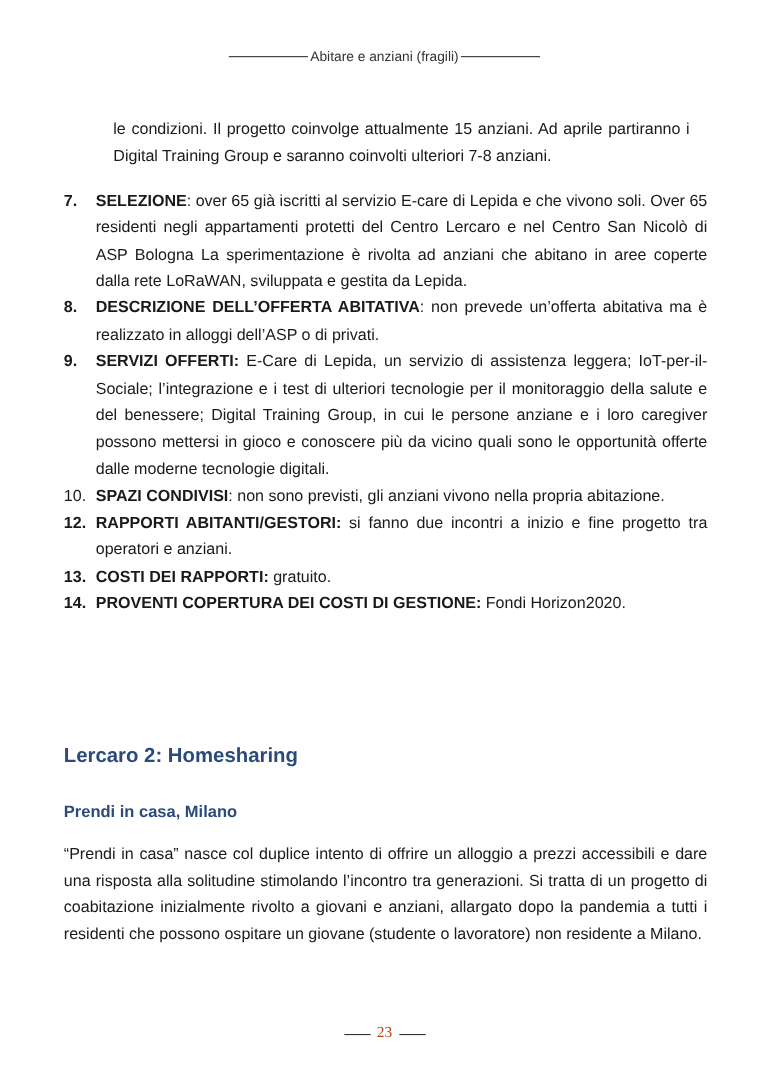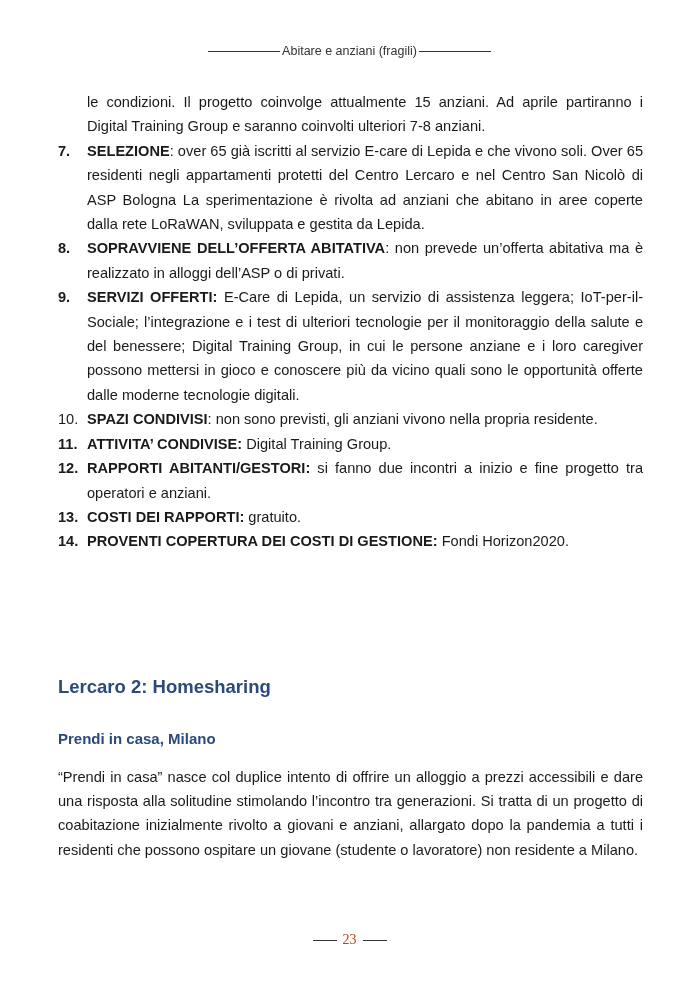--- a/index.html
+++ b/index.html
@@ -3,21 +3,21 @@
 <meta charset="utf-8">
 <style>
   html, body { margin: 0; padding: 0; background: #ffffff; }
   body { width: 699px; height: 992px; position: relative; overflow: hidden;
          font-family: "Liberation Sans", sans-serif; color: #1a1a1a; }
   .running-head { position: absolute; top: 44px; left: 0; width: 699px; text-align: center;
                   font-size: 12.5px; color: #333; display: flex; justify-content: center; align-items: center; gap: 2px; }
   .rule { display: inline-block; height: 1px; background: #333; }
   .rule.long { width: 72px; }
   .content { position: absolute; left: 58px; width: 585px; top: 90px; font-size: 14.6px; line-height: 24.4px; }
-  .para { text-align: justify; margin: 0; }
+  .para { text-align: justify; margin: 16px; }
   .indent { padding-left: 29px; }
   ol.items { list-style: none; margin: 0; padding: 0; }
   ol.items li { position: relative; padding-left: 29px; text-align: justify; }
   ol.items li .num { position: absolute; left: 0; top: 0; font-weight: bold; }
   ol.items li .num.light { font-weight: normal; }
   .lbl { font-weight: bold; }
   h2.model { color: #2b4a7c; font-size: 18.5px; font-weight: bold; margin: 0; position: absolute; top: 676px; left: 58px; }
   h3.case { color: #2b4a7c; font-size: 15px; font-weight: bold; margin: 0; position: absolute; top: 730px; left: 58px; }
   .body2 { position: absolute; left: 58px; width: 585px; top: 750px; font-size: 14.6px; line-height: 24.4px; text-align: justify; }
   .folio { position: absolute; top: 932px; left: 0; width: 699px; display: flex; justify-content: center; align-items: center; gap: 6px;
@@ -30,24 +30,23 @@
 <div class="running-head">
   <span class="rule long"></span>
   <span>Abitare e anziani (fragili)</span>
   <span class="rule long"></span>
 </div>
 
 <div class="content">
   <p class="para indent">le condizioni. Il progetto coinvolge attualmente 15 anziani. Ad aprile partiranno i Digital Training Group e saranno coinvolti ulteriori 7-8 anziani.</p>
   <ol class="items">
     <li><span class="num">7.</span><span class="lbl">SELEZIONE</span><span>: </span><span>over 65 già iscritti al servizio E-care di Lepida e che vivono soli. Over 65 residenti negli appartamenti protetti del Centro Lercaro e nel Centro San Nicolò di ASP Bologna La sperimentazione è rivolta ad anziani che abitano in aree coperte dalla rete LoRaWAN, sviluppata e gestita da Lepida.</span></li>
-    <li><span class="num">8.</span><span class="lbl">SOPRAVVIENE DELL’OFFERTA ABITATIVA</span><span>: </span><span>non prevede un’offerta abitativa ma è realizzato in alloggi dell’ASP o di privati.</span></li>
+    <li><span class="num">8.</span><span class="lbl">DESCRIZIONE DELL’OFFERTA ABITATIVA</span><span>: </span><span>non prevede un’offerta abitativa ma è realizzato in alloggi dell’ASP o di privati.</span></li>
     <li><span class="num">9.</span><span class="lbl">SERVIZI OFFERTI:</span><span> </span><span>E-Care di Lepida, un servizio di assistenza leggera; IoT-per-il-Sociale; l’integrazione e i test di ulteriori tecnologie per il monitoraggio della salute e del benessere; Digital Training Group, in cui le persone anziane e i loro caregiver possono mettersi in gioco e conoscere più da vicino quali sono le opportunità offerte dalle moderne tecnologie digitali.</span></li>
-    <li><span class="num light">10.</span><span class="lbl">SPAZI CONDIVISI</span><span>: </span><span>non sono previsti, gli anziani vivono nella propria residente.</span></li>
-    <li><span class="num">11.</span><span class="lbl">ATTIVITA’ CONDIVISE:</span><span> </span><span>Digital Training Group.</span></li>
+    <li><span class="num light">10.</span><span class="lbl">SPAZI CONDIVISI</span><span>: </span><span>non sono previsti, gli anziani vivono nella propria abitazione.</span></li>
     <li><span class="num">12.</span><span class="lbl">RAPPORTI ABITANTI/GESTORI:</span><span> </span><span>si fanno due incontri a inizio e fine progetto tra operatori e anziani.</span></li>
     <li><span class="num">13.</span><span class="lbl">COSTI DEI RAPPORTI:</span><span> </span><span>gratuito.</span></li>
     <li><span class="num">14.</span><span class="lbl">PROVENTI COPERTURA DEI COSTI DI GESTIONE:</span><span> </span><span>Fondi Horizon2020.</span></li>
   </ol>
 </div>
 
 <h2 class="model">Lercaro 2: Homesharing</h2>
 <h3 class="case">Prendi in casa, Milano</h3>
 <p class="body2">“Prendi in casa” nasce col duplice intento di offrire un alloggio a prezzi accessibili e dare una risposta alla solitudine stimolando l’incontro tra generazioni. Si tratta di un progetto di coabitazione inizialmente rivolto a giovani e anziani, allargato dopo la pandemia a tutti i residenti che possono ospitare un giovane (studente o lavoratore) non residente a Milano.</p>
 

